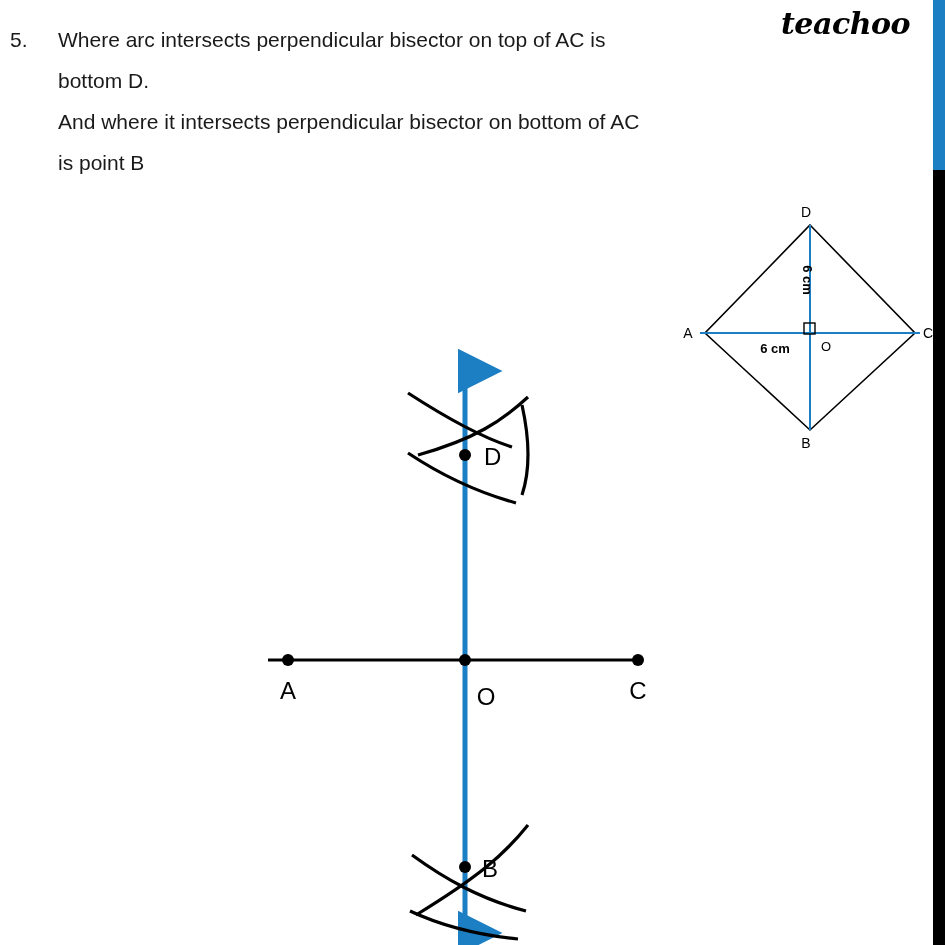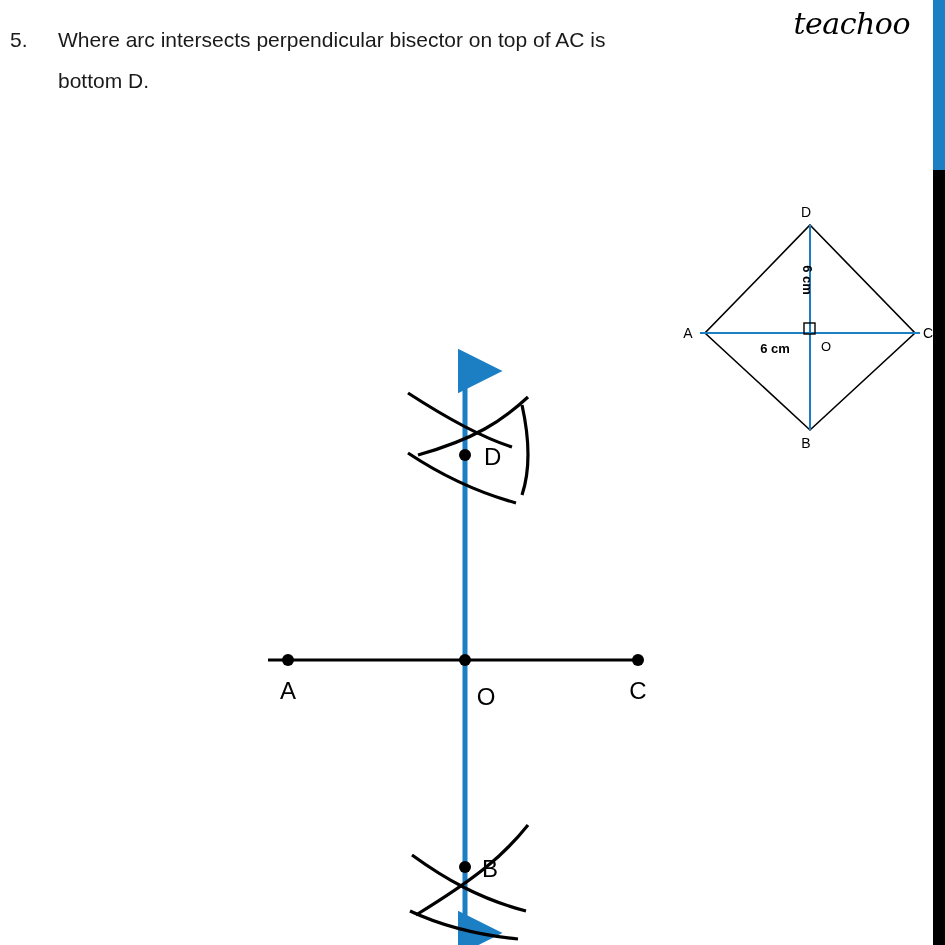--- a/index.html
+++ b/index.html
@@ -33,21 +33,21 @@
     background: #000000;
   }
 
   
   .watermark {
     position: absolute;
     top: 6px;
     right: 35px;
     font-family: "DejaVu Serif", serif;
     font-style: italic;
-    font-weight: normal;
+    font-weight: bold;
     font-size: 30px;
     color: #000000;
     letter-spacing: -0.5px;
   }
 
   
   .step {
     position: absolute;
     top: 20px;
     left: 10px;
@@ -101,20 +101,22 @@
   <div class="edge-bar top"></div>
   <div class="edge-bar bottom"></div>
 
   <div class="watermark">teachoo</div>
 
   <div class="step">
     <div class="step-num">5.</div>
     <div class="step-body">
       <p>Where arc intersects perpendicular bisector on top of AC is</p>
       <p>bottom D.</p>
+      <p>And where it intersects perpendicular bisector on bottom of AC</p>
+      <p>is point B</p>
     </div>
   </div>
 
   <div class="rhombus-fig">
     <svg width="255" height="245" viewBox="0 0 255 245">
 
       <polygon points="130,20 235,128 130,225 25,128" fill="none" stroke="#000000" stroke-width="1.6"></polygon>
 
       <line x1="20" y1="128" x2="240" y2="128" stroke="#1c7fc4" stroke-width="2"></line>
 

